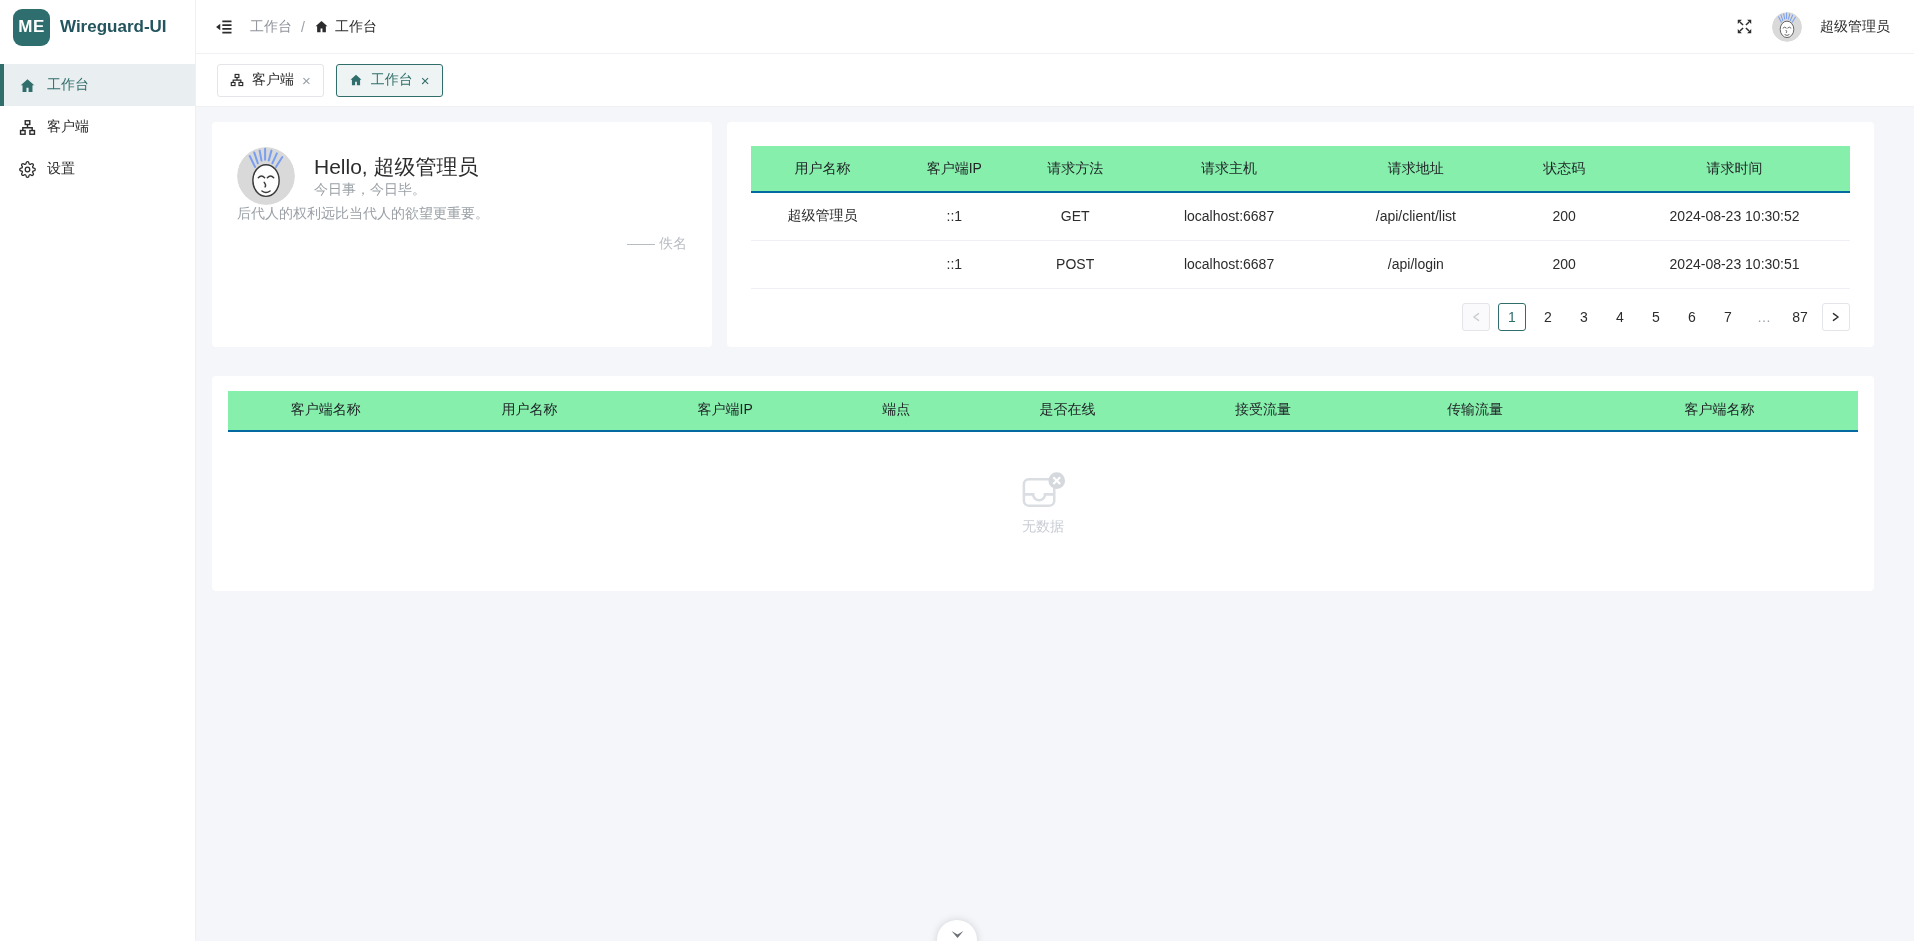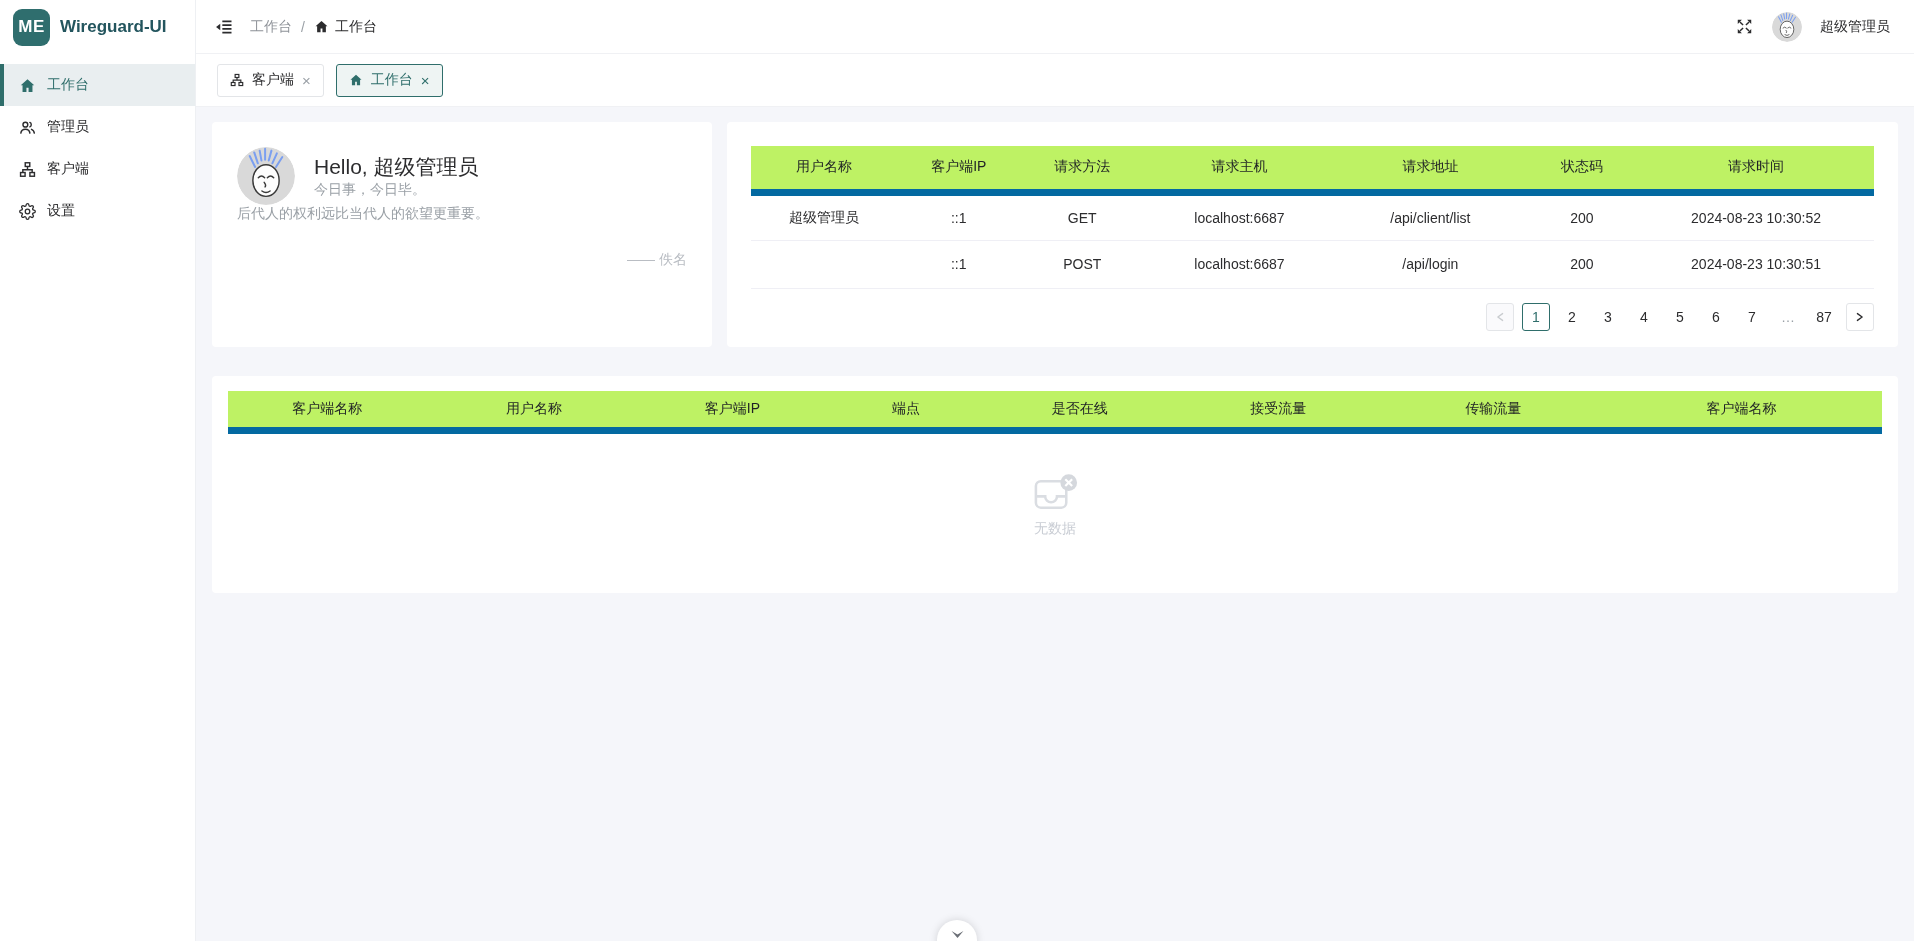--- a/index.html
+++ b/index.html
@@ -41,35 +41,35 @@
   .tabbar { position:absolute; left:196px; right:0; top:54px; height:53px; background:#fff;
     border-bottom:1px solid #f0f1f4; display:flex; align-items:center; gap:12px; padding:0 21px; z-index:5; }
   .tab { height:33px; display:flex; align-items:center; gap:8px; padding:0 12px; border:1px solid #e3e5e8;
     border-radius:3px; background:#fff; color:#2c2c2e; cursor:pointer; white-space:nowrap; }
   .tab svg { width:14px; height:14px; }
   .tab-close { color:#9aa0a6; font-size:15px; line-height:1; cursor:pointer; }
   .tab.active { border-color:#2f6e6b; color:#2f6e6b; background:#eef4f3; }
   .tab.active .tab-close { color:#2f6e6b; }
 
   
-  .main { position:absolute; left:196px; right:0; top:107px; bottom:0; padding:15px 16px 0 16px; overflow:hidden; }
+  .main { position:absolute; left:196px; right:0; top:107px; bottom:0; padding:15px 40px 0 16px; overflow:hidden; }
   .row1 { display:flex; gap:15px; align-items:stretch; }
   .card { background:#fff; border-radius:4px; }
 
   .hello-card { width:500px; flex:none; padding:25px 25px 20px; }
   .hello-top { display:flex; align-items:center; gap:19px; }
   .avatar-lg { width:58px; height:58px; border-radius:50%; overflow:hidden; flex:none; }
   .hello-title { font-size:21px; color:#2c2c2e; }
   .hello-sub { color:#9aa0a6; }
   .hello-quote { color:#9aa0a6; }
-  .hello-author { color:#b9bdc3; text-align:right; margin-top:28px; }
+  .hello-author { color:#b9bdc3; text-align:right; margin-top:12px; }
 
   .log-card { flex:1; padding:24px 24px 16px; }
   table { width:100%; border-collapse:collapse; table-layout:fixed; }
-  th { background:#bef264; font-weight:500; color:#1f2225; border-bottom:7px solid #0369a1; text-align:center; }
+  th { background:#86efac; font-weight:500; color:#1f2225; border-bottom:2px solid #0369a1; text-align:center; }
   td { text-align:center; border-bottom:1px solid #efeff5; color:#2c2c2e; overflow:hidden; white-space:nowrap; }
   .log-table th { height:46px; }
   .log-table td { height:48px; }
 
   .pagination { display:flex; justify-content:flex-end; align-items:center; gap:8px; margin-top:14px; }
   .page-item { min-width:28px; height:28px; padding:0 4px; display:flex; align-items:center; justify-content:center;
     border-radius:3px; color:#2c2c2e; cursor:pointer; }
   .page-prev { border:1px solid #e3e5e8; background:#fafafc; color:#c9cccf; cursor:not-allowed; }
   .page-next { border:1px solid #e3e5e8; background:#fff; color:#2c2c2e; }
   .page-item.current { border:1px solid #2f6e6b; color:#2f6e6b; }
@@ -161,26 +161,20 @@
   <div class="logo-row">
     <div class="logo-badge">ME</div>
     <div class="app-title">Wireguard-UI</div>
   </div>
   <nav class="menu">
     <div class="menu-item active">
       <svg viewBox="0 0 24 24">
           <use href="#icon-home"></use>
         </svg>
       <span>工作台</span>
-    </div>
-    <div class="menu-item">
-      <svg viewBox="0 0 24 24">
-          <use href="#icon-users"></use>
-        </svg>
-      <span>管理员</span>
     </div>
     <div class="menu-item">
       <svg viewBox="0 0 24 24">
           <use href="#icon-sitemap"></use>
         </svg>
       <span>客户端</span>
     </div>
     <div class="menu-item">
       <svg viewBox="0 0 24 24">
           <use href="#icon-gear"></use>

